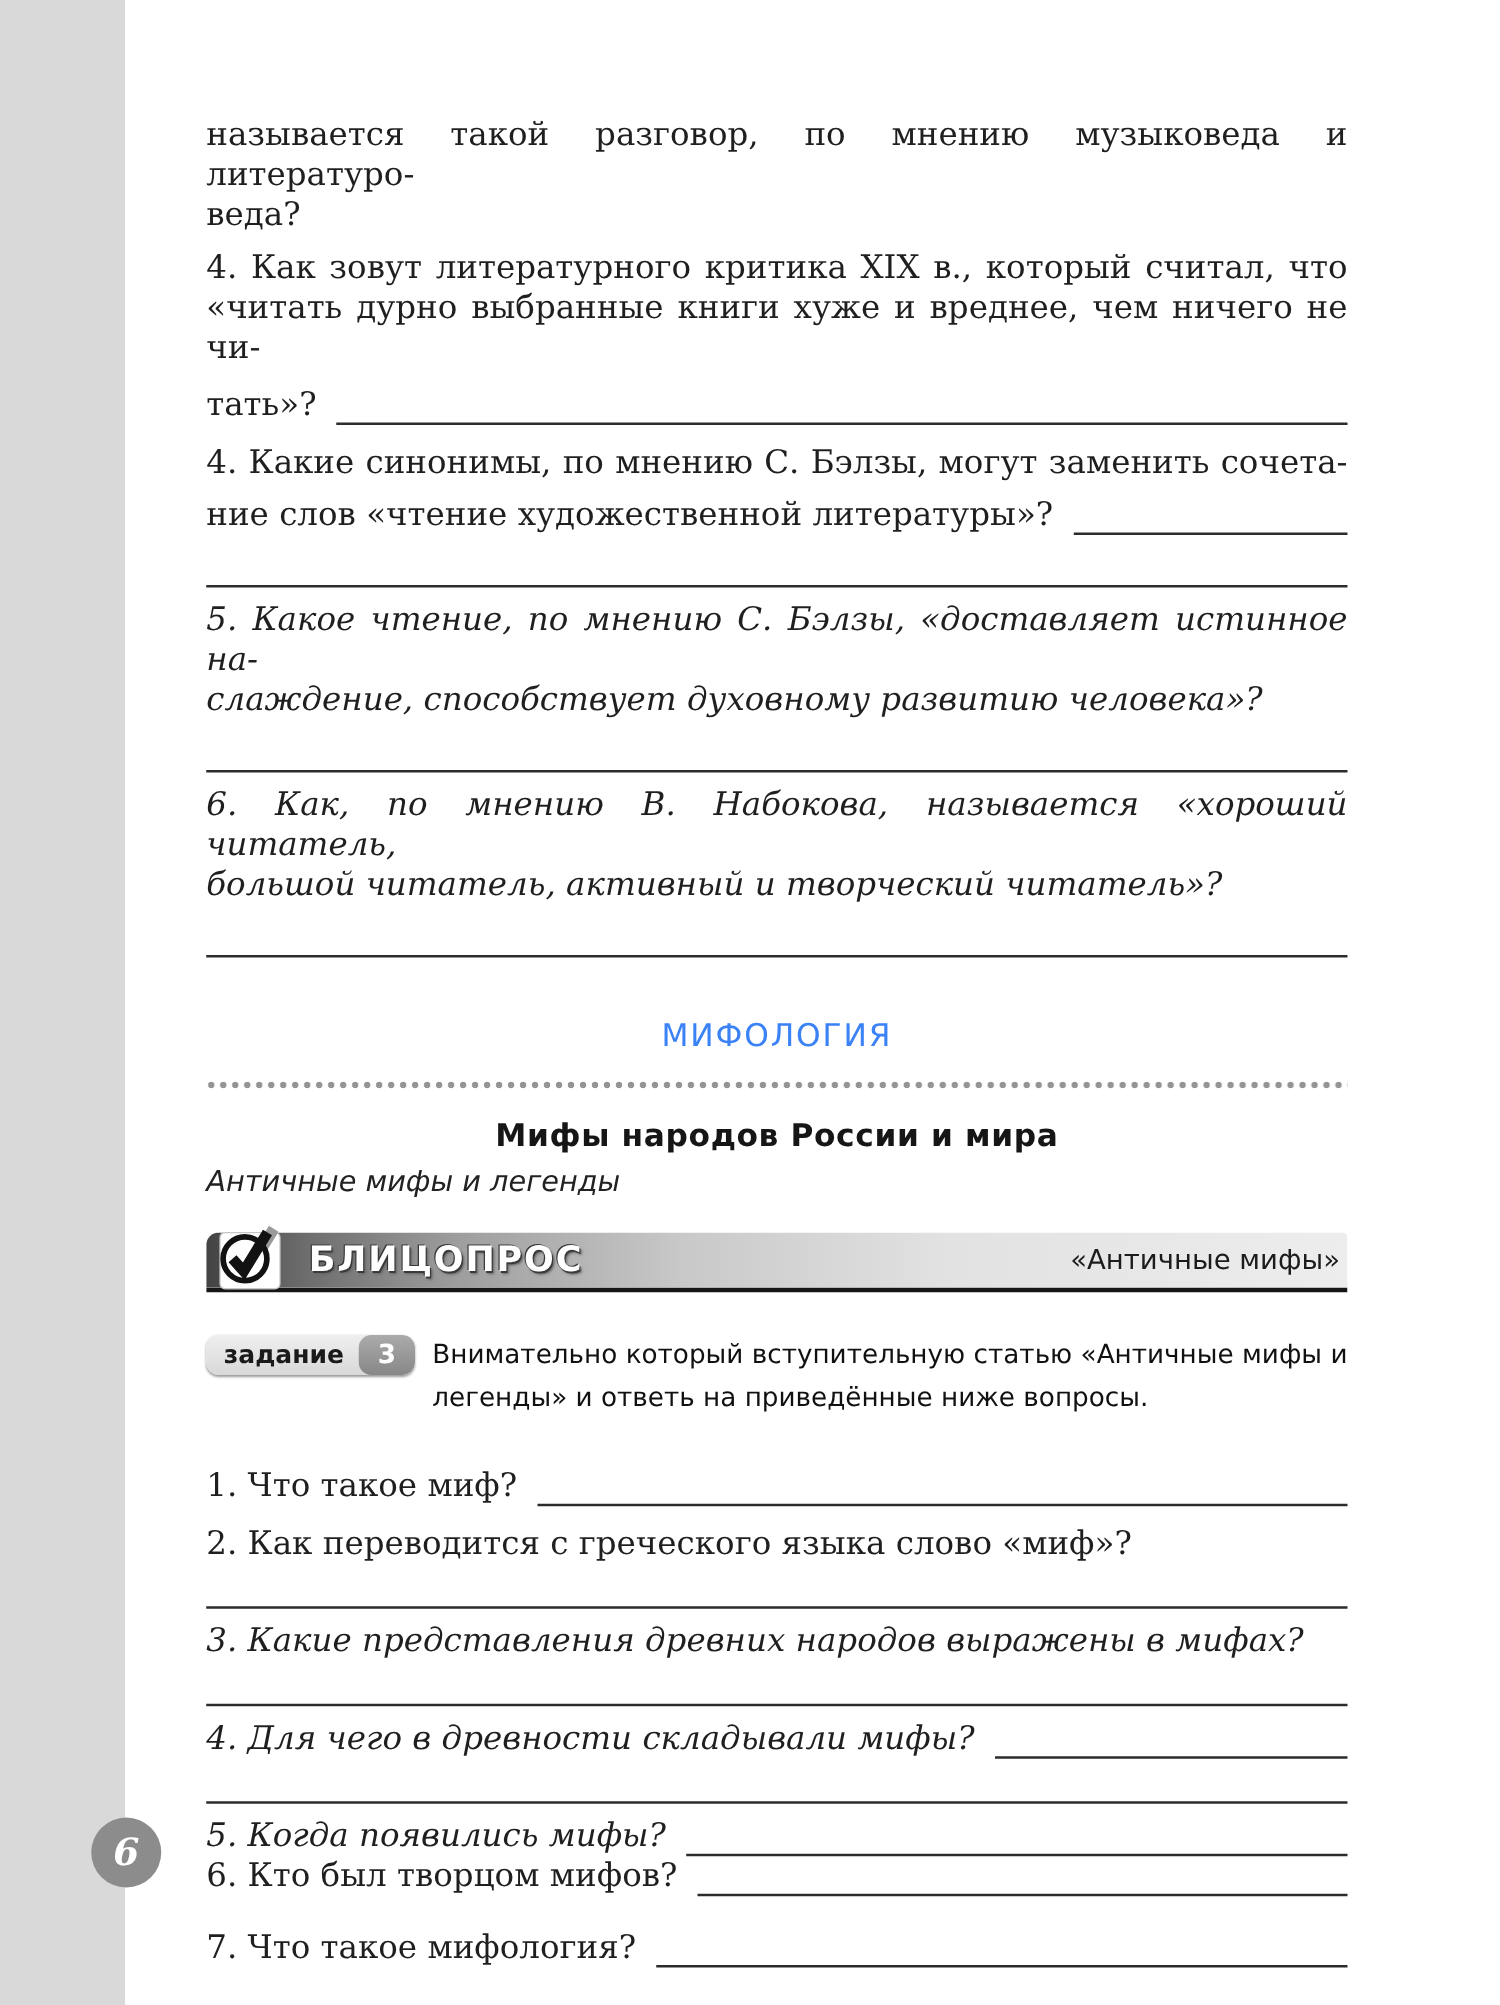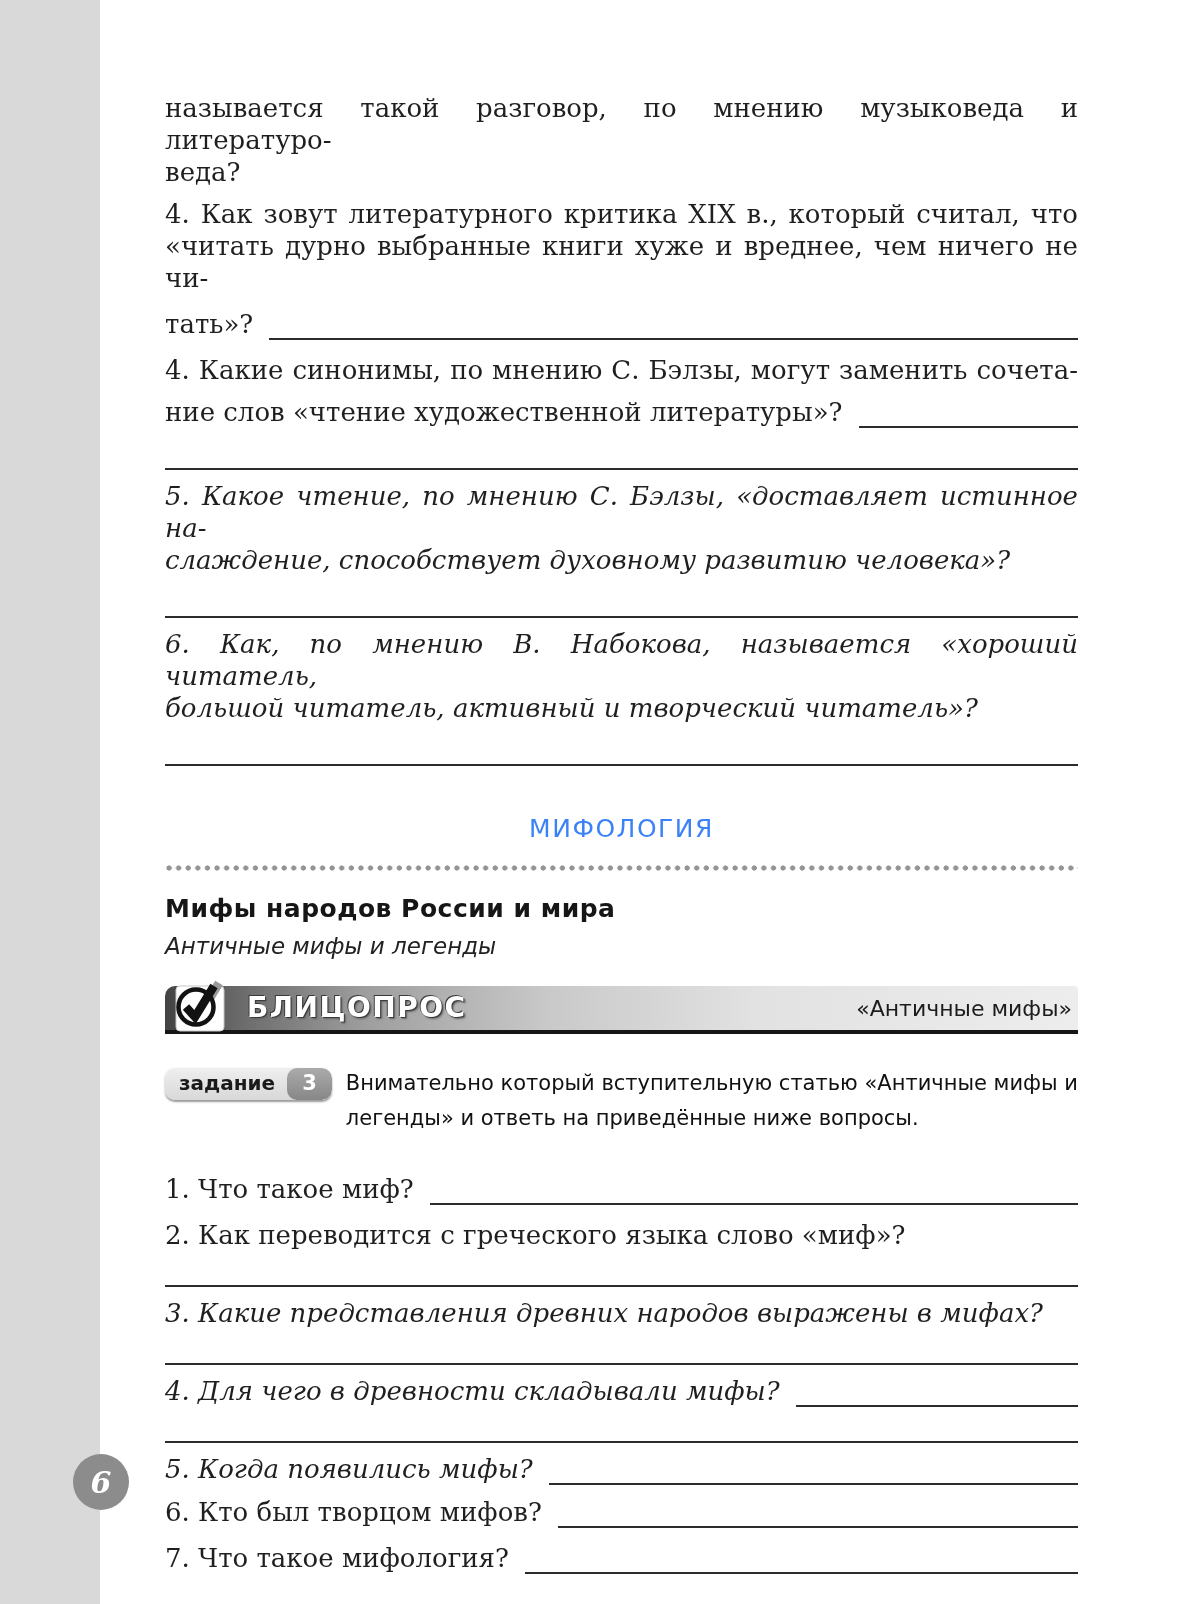--- a/index.html
+++ b/index.html
@@ -31,21 +31,21 @@
   .sec-title {
     margin:48px 0 0; text-align:center; font:400 25px/30px "DejaVu Sans","Liberation Sans",sans-serif;
     letter-spacing:1.5px; color:#3b82f6;
   }
   .dots {
     margin-top:20px; height:8px; background-repeat:repeat-x;
     background-image:radial-gradient(circle at 4px 4px,#949494 2.3px,transparent 2.9px);
     background-size:9.6px 8px;
   }
   .sub-bold {
-    margin:22px 0 0; text-align:left; font:700 25px/30px "DejaVu Sans","Liberation Sans",sans-serif;
+    margin:22px 0 0; text-align:center; font:700 25px/30px "DejaVu Sans","Liberation Sans",sans-serif;
     letter-spacing:.5px; color:#161616;
   }
   .sub-italic {
     margin:8px 0 0; text-align:left; font:italic 400 23px/28px "DejaVu Sans","Liberation Sans",sans-serif;
     color:#222;
   }
 
   
   .banner {
     position:relative; margin-top:26px; height:44px;
@@ -172,24 +172,24 @@
       <span class="qtext">4. Для чего в древности складывали мифы?</span>
       <span class="fill"></span>
     </div>
     <div class="rule" style="margin-top:34px"></div>
 
     <div class="flexline">
       <span class="qtext">5. Когда появились мифы?</span>
       <span class="fill"></span>
     </div>
 
-    <div class="flexline" style="margin-top:11px">
+    <div class="flexline" style="margin-top:0">
       <span class="qtext">6. Кто был творцом мифов?</span>
       <span class="fill"></span>
     </div>
 
-    <div class="flexline" style="margin-top:14px">
+    <div class="flexline" style="margin-top:25px">
       <span class="qtext">7. Что такое мифология?</span>
       <span class="fill"></span>
     </div>
 
   </main>
 </div>
 
 </body></html>

